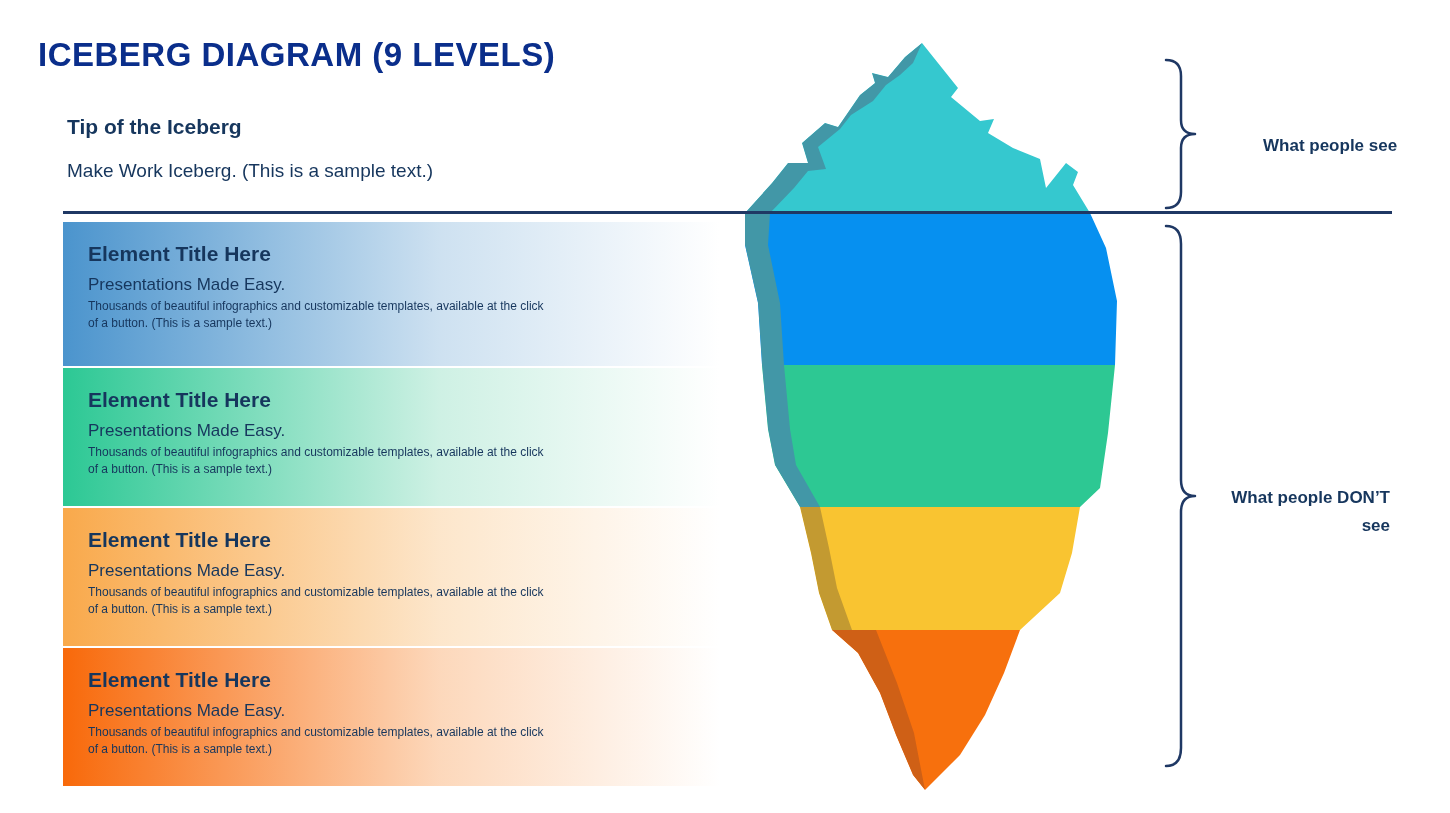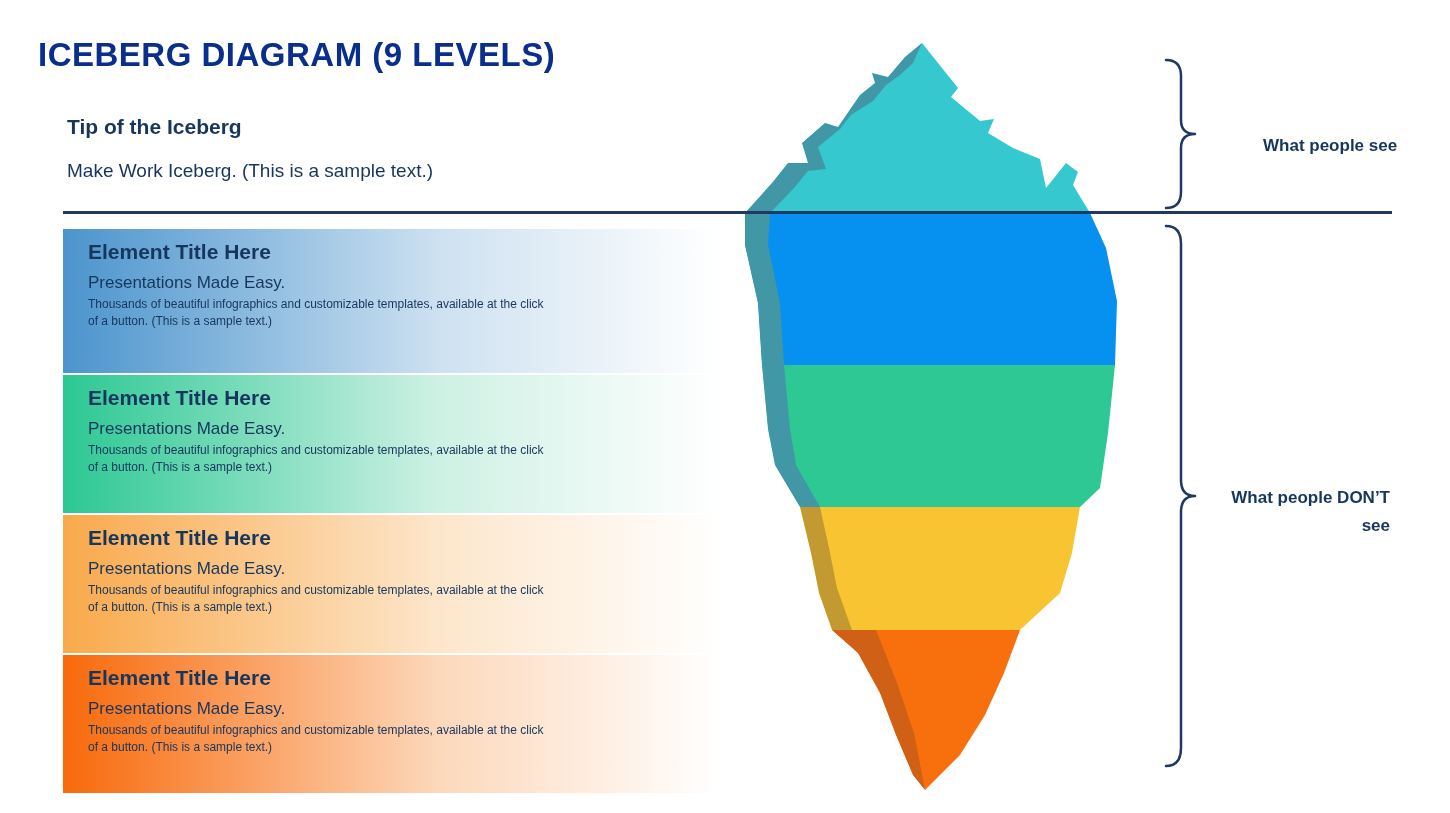--- a/index.html
+++ b/index.html
@@ -23,21 +23,21 @@
     font-size:19px;color:#16365D;
   }
 
   .waterline{
     position:absolute;left:63px;top:211px;width:1329px;height:3px;
     background:#1F3864;z-index:5;
   }
 
   .band{
     position:absolute;left:63px;width:684px;box-sizing:border-box;
-    padding:11px 0 0 25px;z-index:1;margin-top:7px;
+    padding:20px 0 0 25px;z-index:1;
   }
   .band .band-title{margin:0 0 9px 0;font-size:21px;font-weight:bold;color:#16365D;}
   .band .band-sub{margin:0 0 3px 0;font-size:17px;color:#16365D;}
   .band .band-body{margin:0;font-size:12px;line-height:1.4;color:#16365D;width:458px;}
   .band-1{top:222px;height:144px;background:linear-gradient(90deg,#4B94CD 0%,rgba(189,215,236,.75) 55%,rgba(255,255,255,0) 96%);}
   .band-2{top:368px;height:138px;background:linear-gradient(90deg,#2CC894 0%,rgba(190,236,219,.75) 55%,rgba(255,255,255,0) 96%);}
   .band-3{top:508px;height:138px;background:linear-gradient(90deg,#F9A94B 0%,rgba(252,222,186,.75) 55%,rgba(255,255,255,0) 96%);}
   .band-4{top:648px;height:138px;background:linear-gradient(90deg,#F8690A 0%,rgba(252,205,168,.78) 55%,rgba(255,255,255,0) 96%);}
 
   .iceberg{

